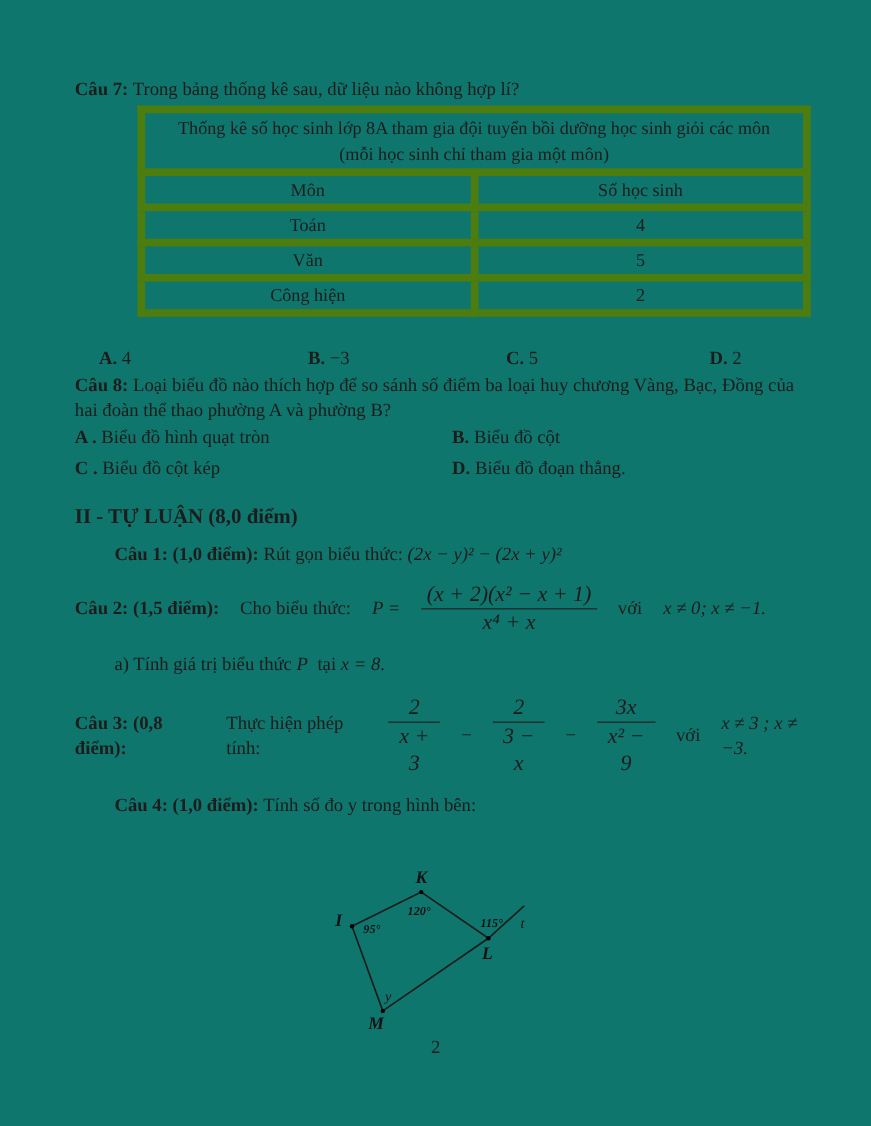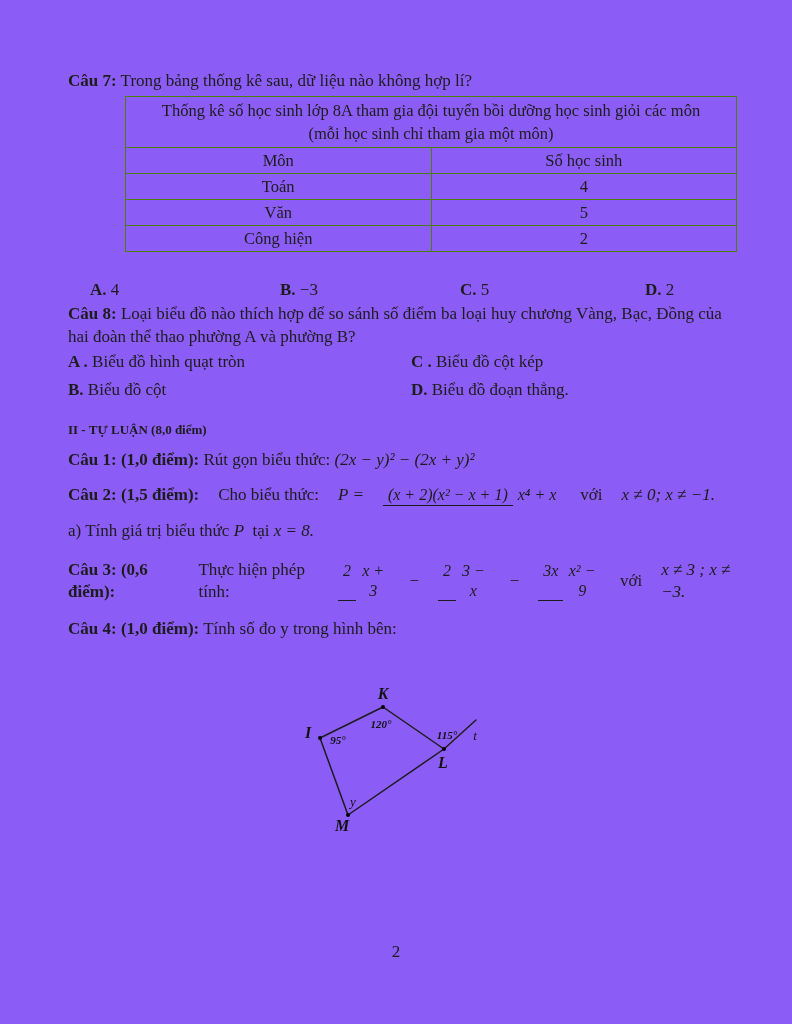--- a/index.html
+++ b/index.html
@@ -1,63 +1,63 @@
 <!DOCTYPE html>
 <html><head>
 <meta charset="utf-8">
 <style>
   html,body{margin:0;padding:0;background:#e8e8e8;}
   .page{
     position:relative;
     width:792px;height:1024px;
-    background:#8b5cf6;
+    background:#0f766e;
     color:#1c1c1c;
     font-family:"Liberation Serif","DejaVu Serif",serif;
     font-size:17px;line-height:1.32;
     overflow:hidden;
     margin:0 auto;
   }
   .content{position:absolute;left:68px;top:70px;width:676px;}
   b,.bold{font-weight:bold;}
   .math{font-style:italic;}
   p{margin:0;}
 
   
   table.stat{
     border-collapse:collapse;
     width:612px;
     margin:4px 0 0 57px;
     table-layout:fixed;
   }
   table.stat td{
-    border:1px solid #4d7c0f;
+    border:7px solid #4d7c0f;
     text-align:center;
     padding:1px 4px;
     height:23px;
     font-size:16.5px;
   }
   table.stat td.title{line-height:23px;padding:2px 10px;}
   .col-mon{width:42.5%;}
 
   
   .answers{position:relative;height:22px;margin-top:27px;}
   .answers .ans{position:absolute;top:0;white-space:nowrap;}
 
   
   .options{display:grid;grid-template-columns:343px 1fr;row-gap:5px;margin-top:3px;}
   .opt{white-space:nowrap;}
 
-  .sec-heading{font-weight:bold;margin-top:20px;font-size:13px;}
+  .sec-heading{font-weight:bold;margin-top:20px;font-size:19px;}
 
-  .qline{margin-top:11px;}
+  .qline{margin-top:11px;margin-left:36px;}
   .flexline{display:flex;align-items:center;gap:19px;margin-top:12px;flex-wrap:nowrap;}
 
   
-  .frac{display:inline-flex;flex-direction:row;text-align:center;
-        font-style:italic;font-size:16px;line-height:1.25;vertical-align:middle;}
+  .frac{display:inline-flex;flex-direction:column;text-align:center;
+        font-style:italic;font-size:20px;line-height:1.25;vertical-align:middle;}
   .frac .num{padding:0 5px;border-bottom:1.3px solid #1c1c1c;}
   .frac .den{padding:0 5px;}
 
   .fig{display:block;margin:42px 0 0 222px;}
   .fig text{fill:#111;font-family:"Liberation Serif","DejaVu Serif",serif;}
   .fig .vtx{font-size:16px;font-weight:bold;font-style:italic;}
   .fig .ang{font-size:11px;font-weight:bold;font-style:italic;}
   .fig .small{font-size:13px;font-style:italic;}
   .fig line{stroke:#1c1c1c;stroke-width:1.5;stroke-linecap:round;}
 
@@ -102,22 +102,22 @@
       <span class="ans" style="left:22px"><b>A.</b> <span>4</span></span>
       <span class="ans" style="left:212px"><b>B.</b> <span>−3</span></span>
       <span class="ans" style="left:392px"><b>C.</b> <span>5</span></span>
       <span class="ans" style="left:577px"><b>D.</b> <span>2</span></span>
     </div>
 
     <p style="margin-top:2px"><b>Câu 8:</b> <span>Loại biểu đồ nào thích hợp để so sánh số điểm ba loại huy chương Vàng, Bạc, Đồng của hai đoàn thể thao phường A và phường B?</span></p>
 
     <div class="options">
       <span class="opt"><b>A .</b> <span>Biểu đồ hình quạt tròn</span></span>
+      <span class="opt"><b>B.</b> <span>Biểu đồ cột</span></span>
       <span class="opt"><b>C .</b> <span>Biểu đồ cột kép</span></span>
-      <span class="opt"><b>B.</b> <span>Biểu đồ cột</span></span>
       <span class="opt"><b>D.</b> <span>Biểu đồ đoạn thẳng.</span></span>
     </div>
 
     <p class="sec-heading">II - TỰ LUẬN (8,0 điểm)</p>
 
     <p class="qline"><b>Câu 1: (1,0 điểm):</b> <span>Rút gọn biểu thức:</span> <span class="math">(2x − y)² − (2x + y)²</span></p>
 
     <div class="flexline">
       <b>Câu 2: (1,5 điểm):</b>
       <span>Cho biểu thức:</span>
@@ -126,21 +126,21 @@
         <span class="num">(x + 2)(x² − x + 1)</span>
         <span class="den">x⁴ + x</span>
       </span>
       <span>với</span>
       <span class="math">x ≠ 0;  x ≠ −1.</span>
     </div>
 
     <p class="qline" style="margin-top:14px"><span>a) Tính giá trị biểu thức</span> <span class="math">P</span>&nbsp; <span>tại</span> <span class="math">x = 8.</span></p>
 
     <div class="flexline" style="margin-top:16px">
-      <b>Câu 3: (0,6 điểm):</b>
+      <b>Câu 3: (0,8 điểm):</b>
       <span>Thực hiện phép tính:</span>
       <span class="frac">
         <span class="num">2</span>
         <span class="den">x + 3</span>
       </span>
       <span>−</span>
       <span class="frac">
         <span class="num">2</span>
         <span class="den">3 − x</span>
       </span>

